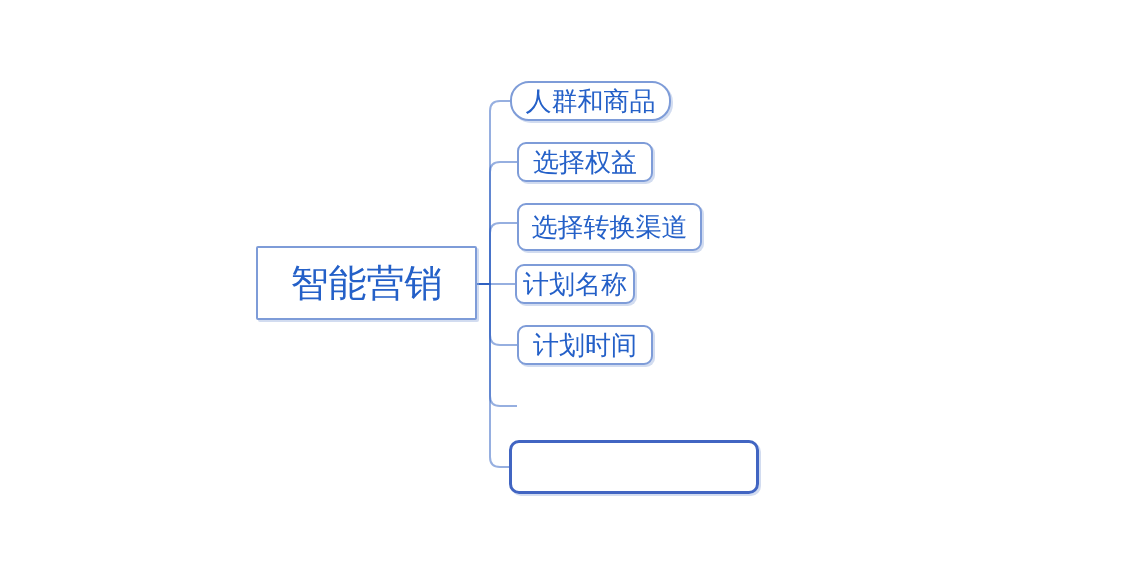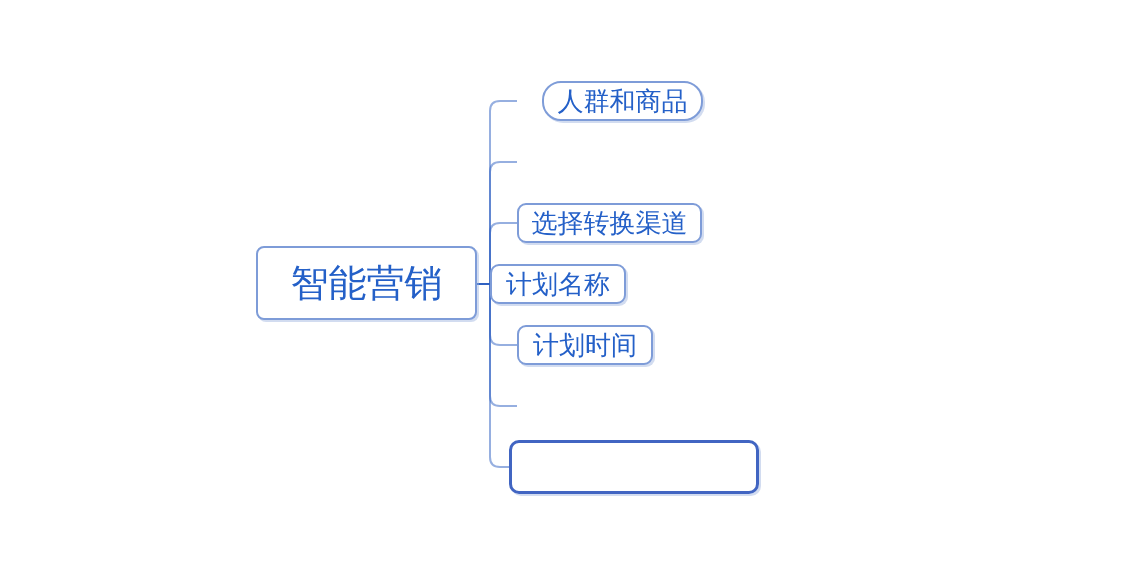--- a/index.html
+++ b/index.html
@@ -36,26 +36,26 @@
     color:var(--text);
     font-size:26px;
     line-height:1;
     white-space:nowrap;
     box-shadow:2px 2px 0 rgba(156,178,221,0.45);
     cursor:default;
   }
   .node.root{
     left:256px;top:246px;width:221px;height:74px;
     font-size:38px;
-    border-radius:8px;
+    border-radius:2px;
   }
-  .n1{left:542px;top:81px;width:161px;height:40px;border-radius:19px;}
+  .n1{left:510px;top:81px;width:161px;height:40px;border-radius:19px;}
   .n2{left:517px;top:142px;width:136px;height:40px;}
-  .n3{left:517px;top:203px;width:185px;height:40px;}
-  .n4{left:490px;top:264px;width:136px;height:40px;}
+  .n3{left:517px;top:203px;width:185px;height:48px;}
+  .n4{left:515px;top:264px;width:120px;height:40px;}
   .n5{left:517px;top:325px;width:136px;height:40px;align-items:center;}
   .n6{left:517px;top:386px;width:136px;height:40px;}
   .n7{left:517px;top:447px;width:236px;height:40px;}
   .selection-ring{
     position:absolute;
     left:509px;top:440px;width:250px;height:54px;
     border:3px solid var(--selection-border);
     border-radius:10px;
     box-shadow:2px 2px 0 rgba(156,178,221,0.45);
     background:transparent;
@@ -78,20 +78,23 @@
   </svg>
 
   <div class="node root">
     <span>智能营销</span>
   </div>
 
   <div class="node n1">
     <span>人群和商品</span>
   </div>
 
+  <div class="node n2">
+    <span>选择权益</span>
+  </div>
 
   <div class="node n3">
     <span>选择转换渠道</span>
   </div>
 
   <div class="node n4">
     <span>计划名称</span>
   </div>
 
   <div class="node n5">

